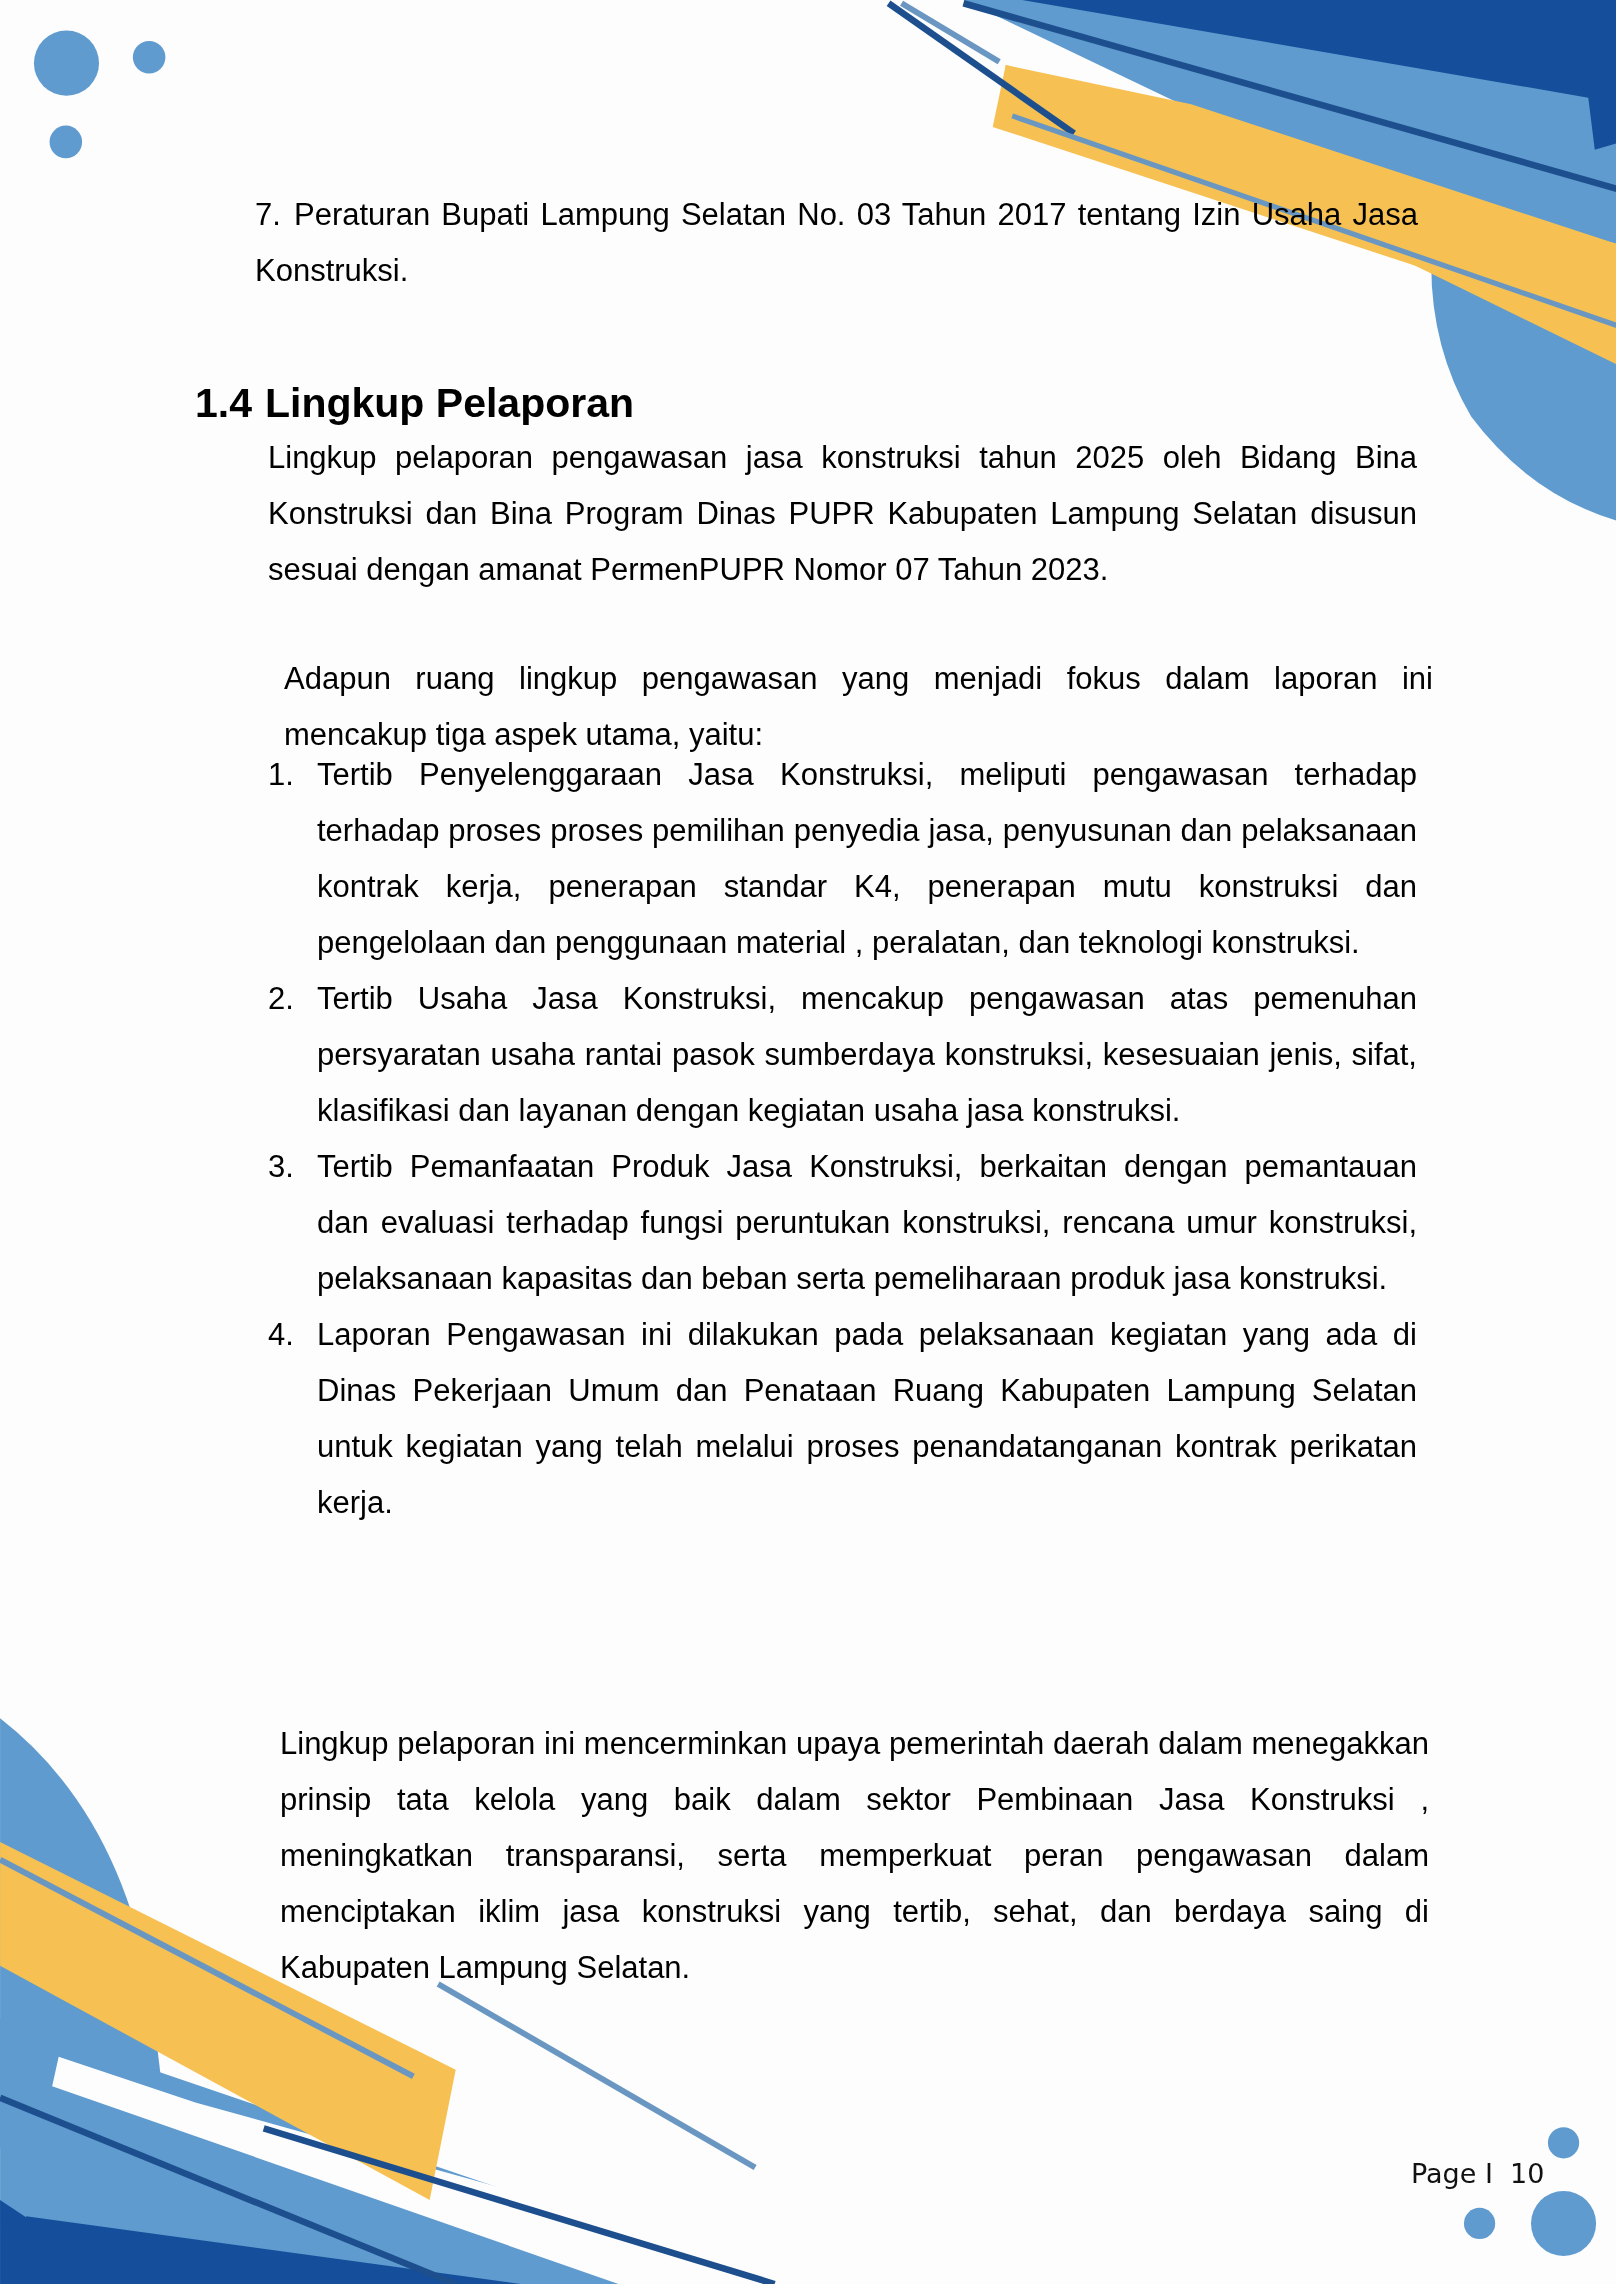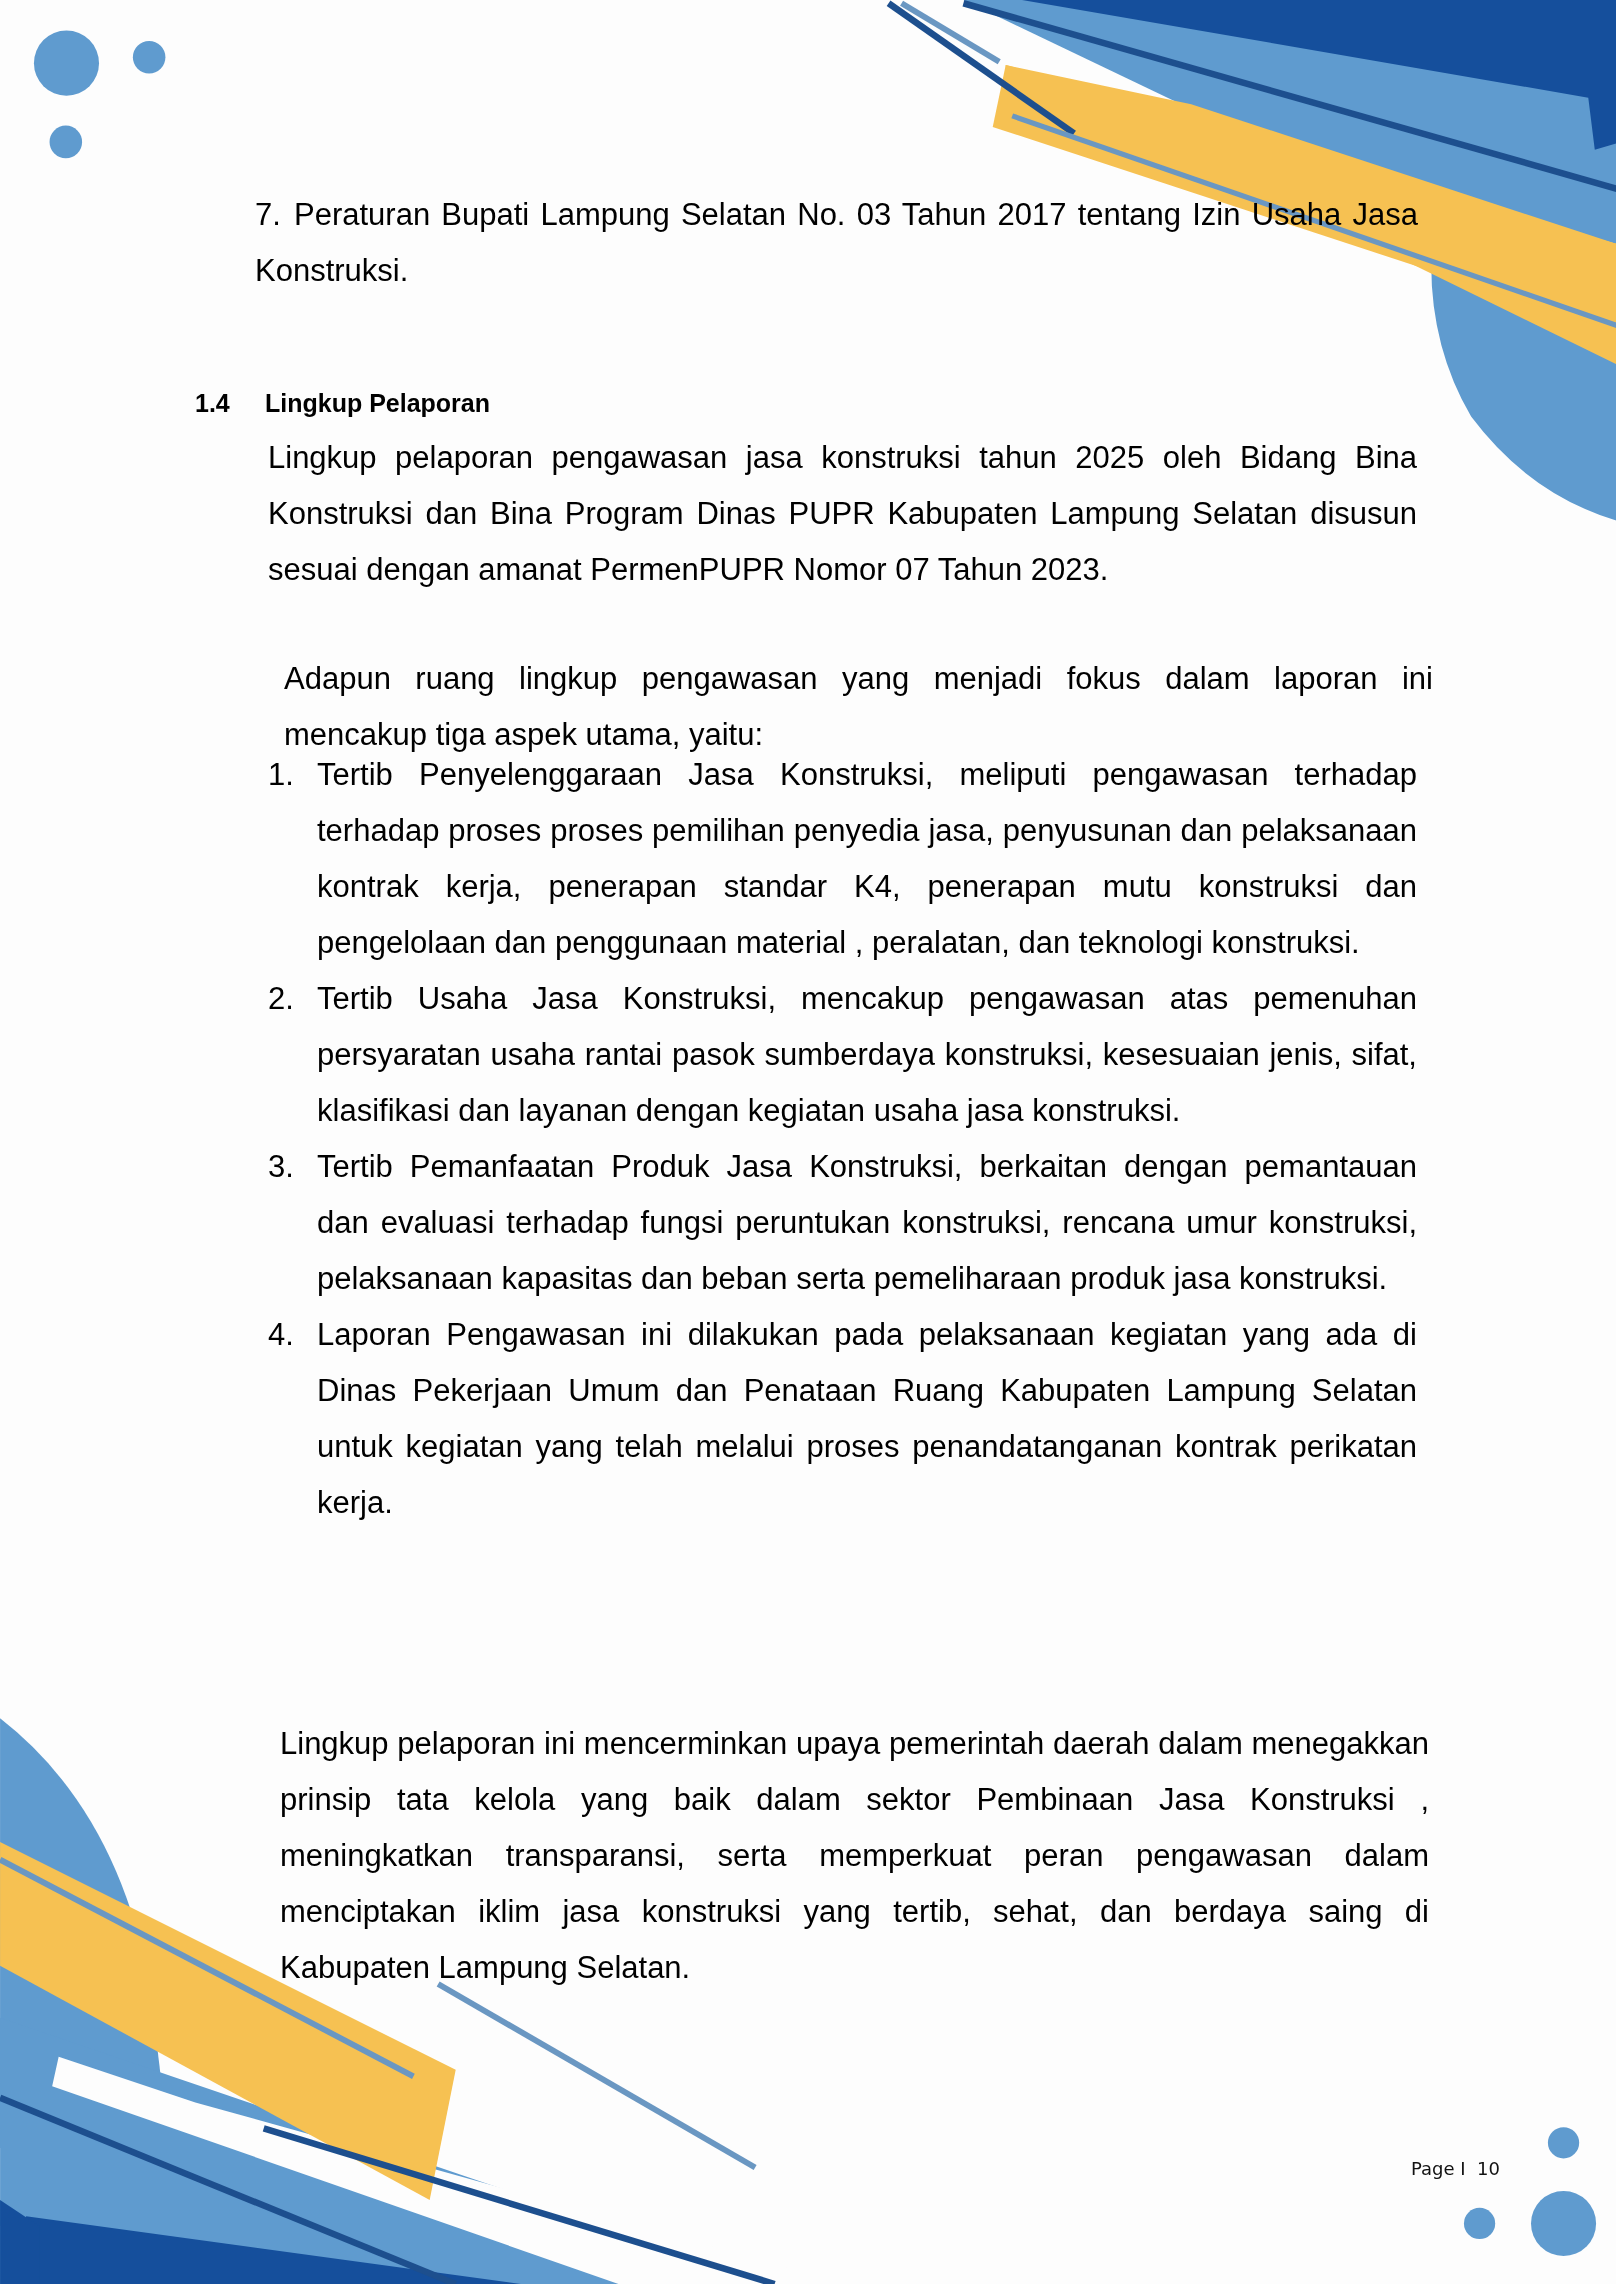--- a/index.html
+++ b/index.html
@@ -15,38 +15,38 @@
       position: absolute;
       font-size: 31px;
       line-height: 56px;
       text-align: justify;
       text-align-last: left;
     }
     .ref-item { left: 255px; top: 187px; width: 1163px; }
     .ref-item .num { display: inline-block; width: 39px; }
     .heading {
       position: absolute; left: 195px; top: 375px;
-      font-size: 25px; font-weight: bold; line-height: 56px;
+      font-size: 41px; font-weight: bold; line-height: 56px;
     }
     .heading .num { display: inline-block; width: 70px; }
     .para { left: 268px; width: 1149px; }
     .p1 { top: 430px; }
     .p2 { top: 635px; }
     .list { position: absolute; left: 268px; top: 747px; width: 1149px; margin: 0; padding: 0; list-style: none; }
     .list li {
       position: relative; padding-left: 49px;
       font-size: 31px; line-height: 56px;
       text-align: justify; text-align-last: left;
     }
     .list li .marker { position: absolute; left: 0; top: 0; }
     .p3 { top: 1704px; }
     .footer {
       position: absolute; left: 1411px; top: 2158px;
       font-family: "DejaVu Sans", sans-serif;
-      font-size: 18px; color: #111;
+      font-size: 27px; color: #111;
     }
   </style>
 </head>
 <body>
 
 <svg class="deco" viewBox="0 0 2484 3509" xmlns="http://www.w3.org/2000/svg">
 
   <g>
     <circle cx="102" cy="97" r="50" fill="#5f9bcf"></circle>
     <circle cx="229" cy="88" r="25" fill="#5f9bcf"></circle>

